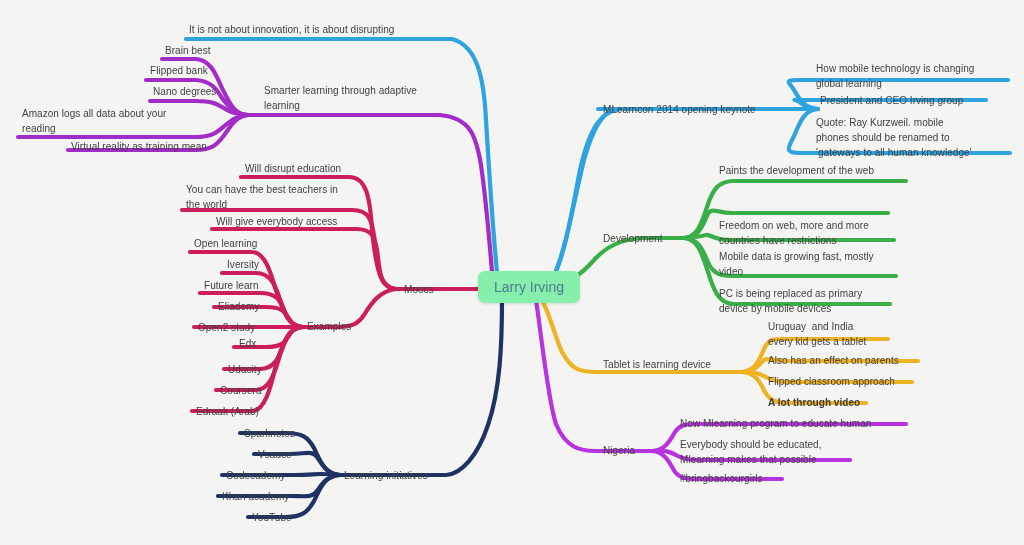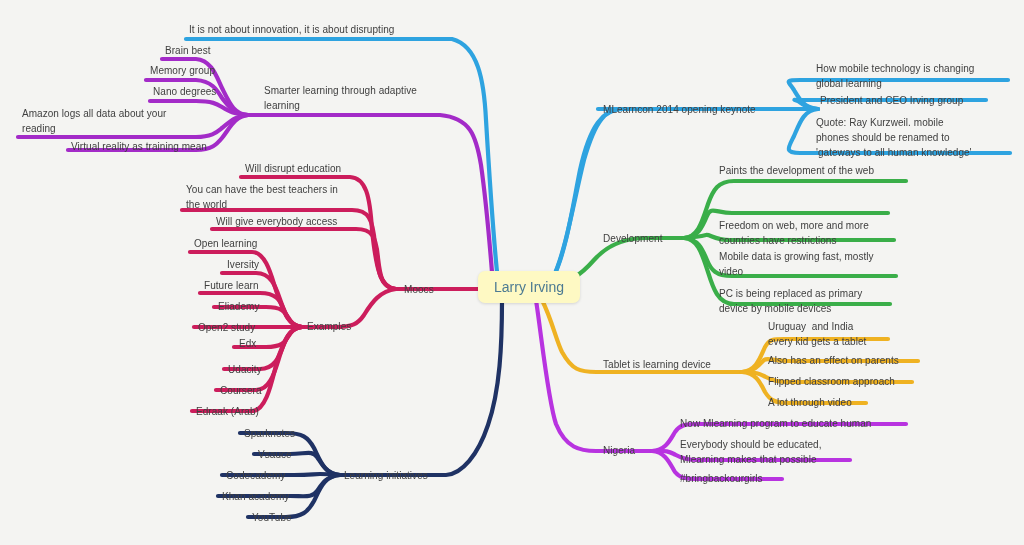--- a/index.html
+++ b/index.html
@@ -28,21 +28,21 @@
     color: #404040;
     font-size: 10px;
     line-height: 15px;
     white-space: pre;
     letter-spacing: 0.05px;
   }
   .node.r { text-align: left; }
   .node.l { text-align: left; }
   #root-node {
     position: absolute;
-    background: #fef9c3;
+    background: #86efac;
     border-radius: 7px;
     color: #4c7a92;
     font-size: 14px;
     padding: 8px 16px;
     box-shadow: 0 1px 3px rgba(0,0,0,0.13);
     white-space: nowrap;
   }
 </style>
 </head>
 <body style="background: rgb(244, 244, 242);">
@@ -124,21 +124,21 @@
     </g>
   </svg>
 
   <div id="root-node" style="left:478px; top:271px;">Larry Irving</div>
 
   <div class="node l" style="left:189px; top:22px;">It is not about innovation, it is about disrupting</div>
 
   <div class="node l" style="left:264px; top:83px;">Smarter learning through adaptive
 learning</div>
   <div class="node l" style="left:165px; top:43px;">Brain best</div>
-  <div class="node l" style="left:150px; top:63px;">Memory group</div>
+  <div class="node l" style="left:150px; top:63px;">Flipped bank</div>
   <div class="node l" style="left:153px; top:84px;">Nano degrees</div>
   <div class="node l" style="left:22px; top:106px;">Amazon logs all data about your
 reading</div>
   <div class="node l" style="left:71px; top:139px;">Virtual reality as training mean</div>
 
   <div class="node l" style="left:404px; top:282px;">Moocs</div>
   <div class="node l" style="left:245px; top:161px;">Will disrupt education</div>
   <div class="node l" style="left:186px; top:182px;">You can have the best teachers in
 the world</div>
   <div class="node l" style="left:216px; top:214px;">Will give everybody access</div>
@@ -176,21 +176,21 @@
   <div class="node r" style="left:719px; top:249px;">Mobile data is growing fast, mostly
 video</div>
   <div class="node r" style="left:719px; top:286px;">PC is being replaced as primary
 device by mobile devices</div>
 
   <div class="node r" style="left:603px; top:357px;">Tablet is learning device</div>
   <div class="node r" style="left:768px; top:319px;">Uruguay  and India
 every kid gets a tablet</div>
   <div class="node r" style="left:768px; top:353px;">Also has an effect on parents</div>
   <div class="node r" style="left:768px; top:374px;">Flipped classroom approach</div>
-  <div class="node r" style="left:768px; top:395px;">A lot through video</div>
+  <div class="node r" style="left:768px; top:395px;font-weight:bold;">A lot through video</div>
 
   <div class="node r" style="left:603px; top:443px;">Nigeria</div>
   <div class="node r" style="left:680px; top:416px;">Now Mlearning program to educate human</div>
   <div class="node r" style="left:680px; top:437px;">Everybody should be educated,
 Mlearning makes that possible</div>
   <div class="node r" style="left:680px; top:471px;">#bringbackourgirls</div>
 
 </div>
 
 </body></html>

